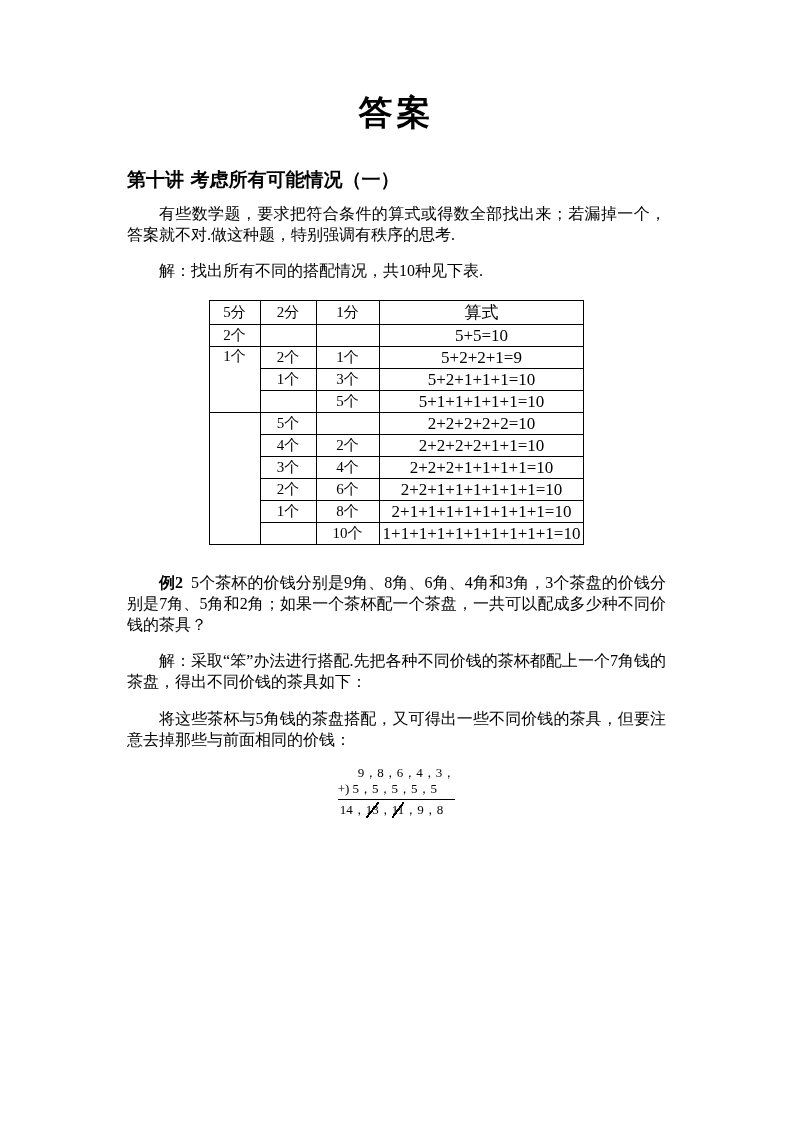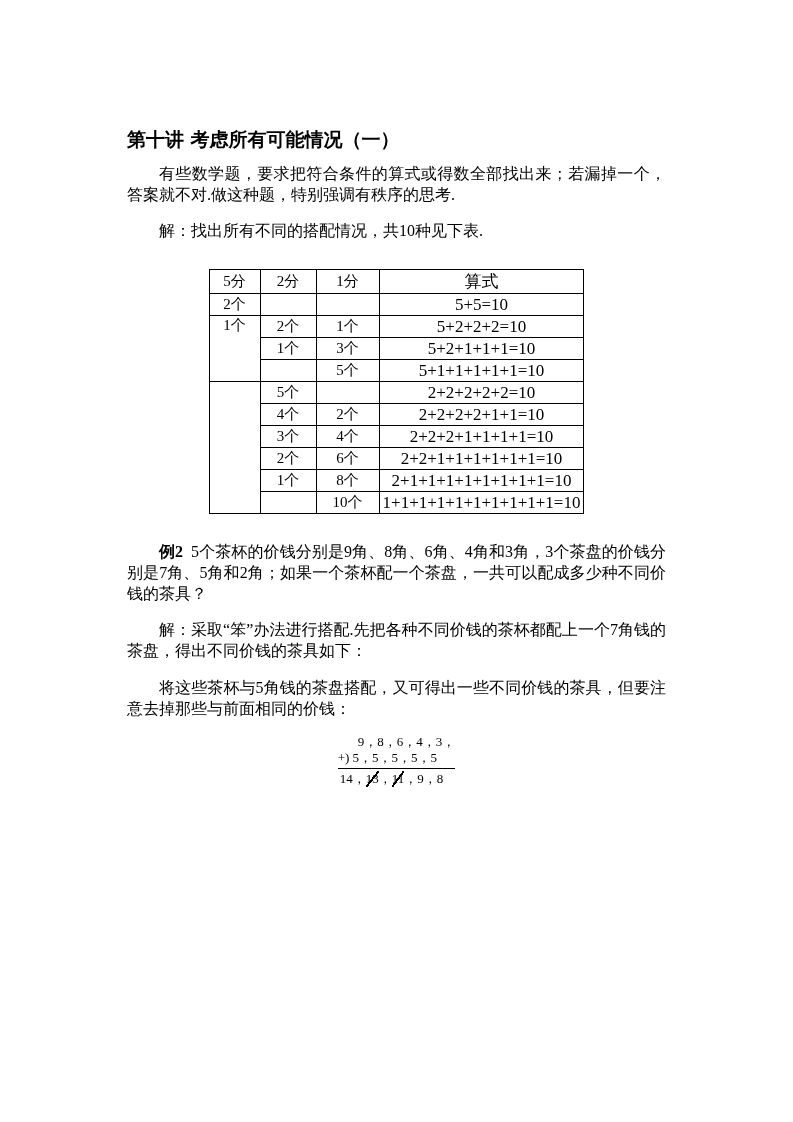--- a/index.html
+++ b/index.html
@@ -43,21 +43,21 @@
     line-height: 21px;
     text-indent: 2em;
     text-align: justify;
   }
   p.solution { margin-top: 15px; }
   .ex-label {
     font-weight: bold;
     margin-right: 8px;
   }
   .table-wrap {
-    margin-top: 28px;
+    margin-top: 19px;
     text-align: center;
   }
   table.coin-table {
     display: inline-table;
     border-collapse: collapse;
     font-size: 15px;
   }
   table.coin-table td {
     border: 1px solid #000;
     height: 21px;
@@ -101,20 +101,21 @@
   .struck {
     display: inline-block;
     background-image: linear-gradient(to bottom right, transparent 45%, #000 45%, #000 55%, transparent 55%);
   }
 </style>
 </head>
 <body>
 
 <div class="page">
 
+  <h1 class="doc-title">答案</h1>
 
   <h2 class="section-title">第十讲 考虑所有可能情况（一）</h2>
 
   <p class="body-par">有些数学题，要求把符合条件的算式或得数全部找出来；若漏掉一个，答案就不对.做这种题，特别强调有秩序的思考.</p>
 
 
   <p class="body-par solution">解：找出所有不同的搭配情况，共10种见下表.</p>
 
   <div class="table-wrap">
     <table class="coin-table">
@@ -128,21 +129,21 @@
       <tr>
         <td class="c5">2个</td>
         <td class="c2"></td>
         <td class="c1"></td>
         <td class="cf">5+5=10</td>
       </tr>
       <tr>
         <td class="c5" rowspan="3" style="vertical-align:top;">1个</td>
         <td class="c2">2个</td>
         <td class="c1">1个</td>
-        <td class="cf">5+2+2+2=10</td>
+        <td class="cf">5+2+2+1=9</td>
       </tr>
       <tr>
         <td class="c2">1个</td>
         <td class="c1">3个</td>
         <td class="cf">5+2+1+1+1=10</td>
       </tr>
       <tr>
         <td class="c2"></td>
         <td class="c1">5个</td>
         <td class="cf">5+1+1+1+1+1=10</td>

